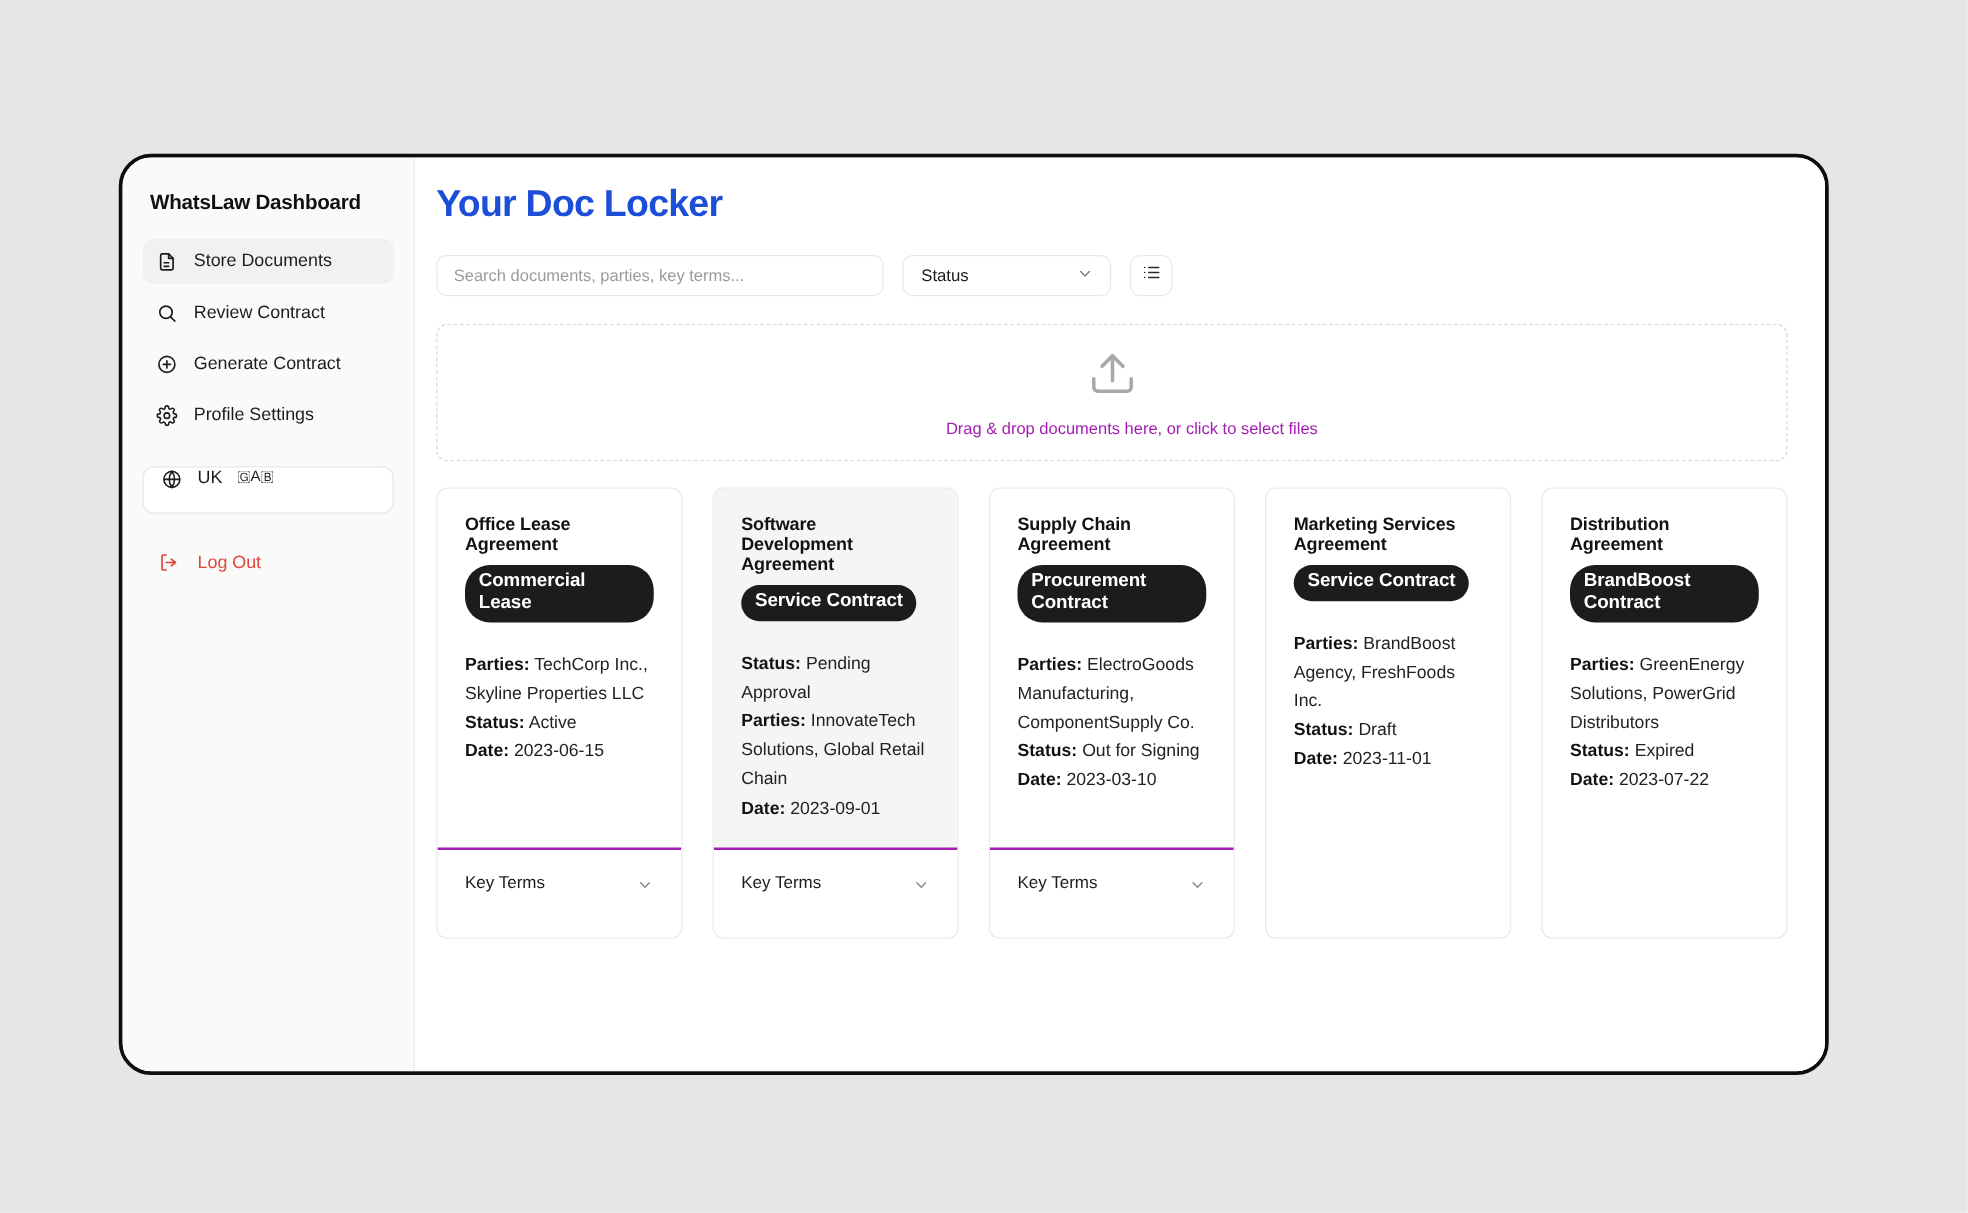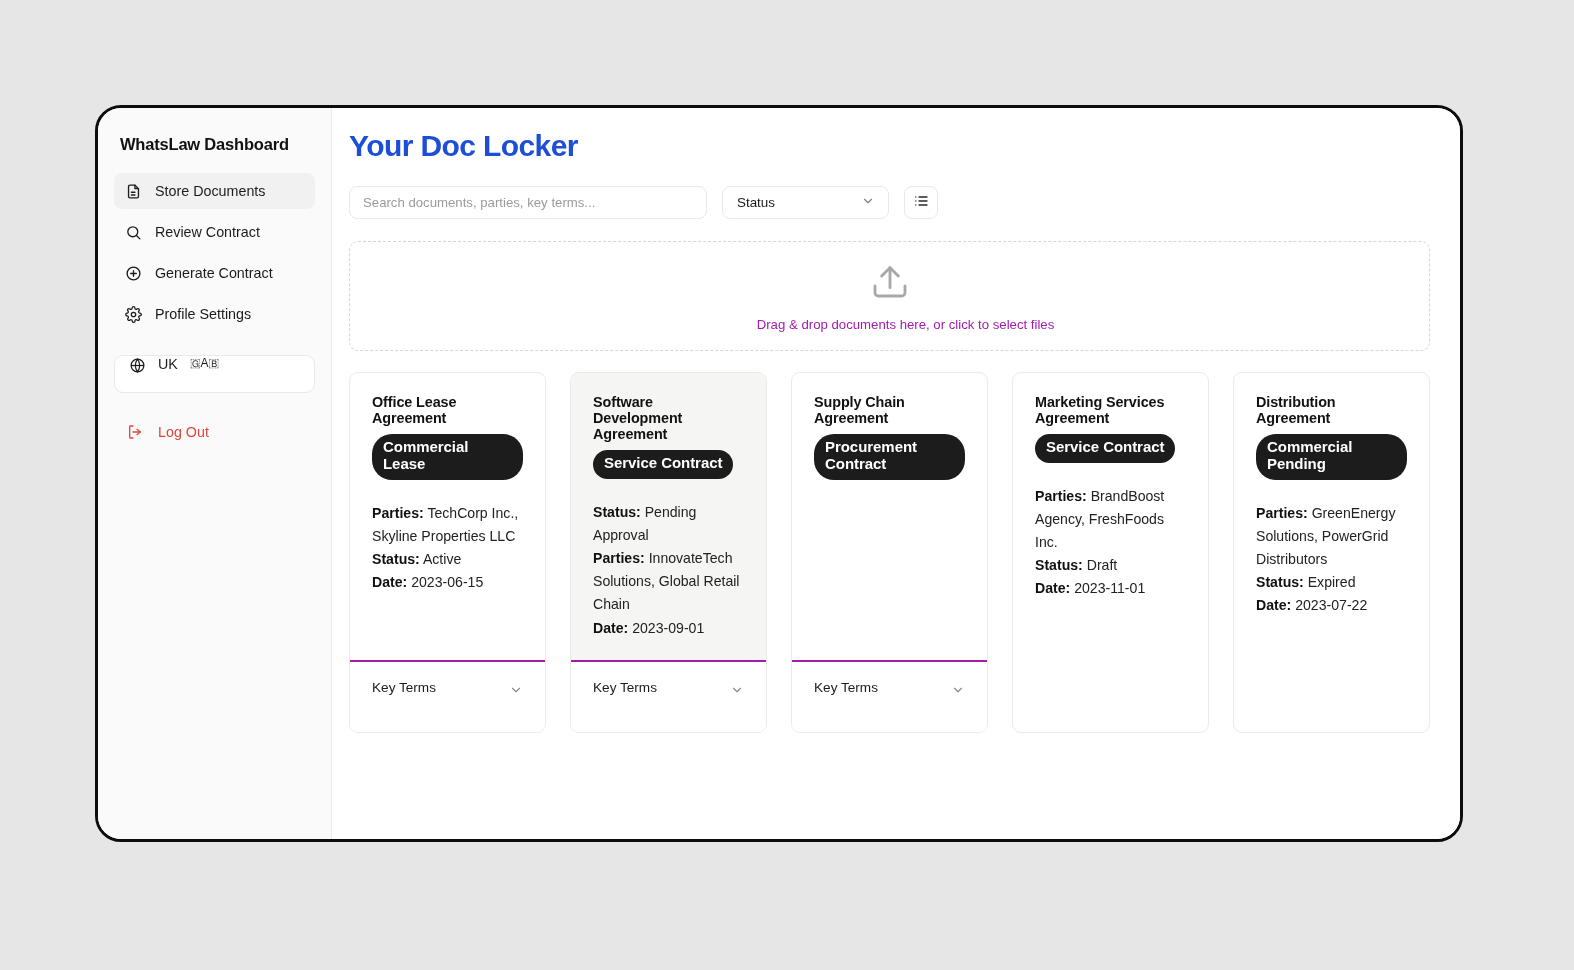--- a/index.html
+++ b/index.html
@@ -5,21 +5,21 @@
   * { box-sizing: border-box; margin: 0; padding: 0; }
   html, body {
     width: 1574px; height: 970px;
     background: #e6e6e6;
     font-family: "Liberation Sans", sans-serif;
     overflow: hidden;
   }
 
   #app-window {
     position: absolute;
-    left: 95px; top: 105px;
+    left: 95px; top: 123px;
     width: 1368px; height: 737px;
     background: #ffffff;
     border: 3px solid #0d0d0d;
     border-radius: 26px;
     overflow: hidden;
     display: flex;
   }
 
   
   #sidebar {
@@ -375,20 +375,25 @@
                 <path d="M6 9l6 6 6-6"></path>
               </svg>
           </span>
         </div>
       </div>
 
       <div class="doc-card">
         <div class="card-body">
           <div class="card-title">Supply Chain Agreement</div>
           <span class="card-badge">Procurement Contract</span>
+          <div class="card-meta">
+            <div><b>Parties:</b> <span>ElectroGoods Manufacturing, ComponentSupply Co.</span></div>
+            <div><b>Status:</b> <span>Out for Signing</span></div>
+            <div><b>Date:</b> <span>2023-03-10</span></div>
+          </div>
         </div>
         <div class="card-footer">
           <span class="kt-label">Key Terms</span>
           <span class="chev">
             <svg width="14" height="14" viewBox="0 0 24 24" fill="none" stroke="#8a8a8a" stroke-width="2" stroke-linecap="round" stroke-linejoin="round">
                 <path d="M6 9l6 6 6-6"></path>
               </svg>
           </span>
         </div>
       </div>
@@ -402,21 +407,21 @@
             <div><b>Status:</b> <span>Draft</span></div>
             <div><b>Date:</b> <span>2023-11-01</span></div>
           </div>
         </div>
 
       </div>
 
       <div class="doc-card">
         <div class="card-body">
           <div class="card-title">Distribution Agreement</div>
-          <span class="card-badge">Commercial Pending</span>
+          <span class="card-badge">BrandBoost Contract</span>
           <div class="card-meta">
             <div><b>Parties:</b> <span>GreenEnergy Solutions, PowerGrid Distributors</span></div>
             <div><b>Status:</b> <span>Expired</span></div>
             <div><b>Date:</b> <span>2023-07-22</span></div>
           </div>
         </div>
 
       </div>
 
     </div>

